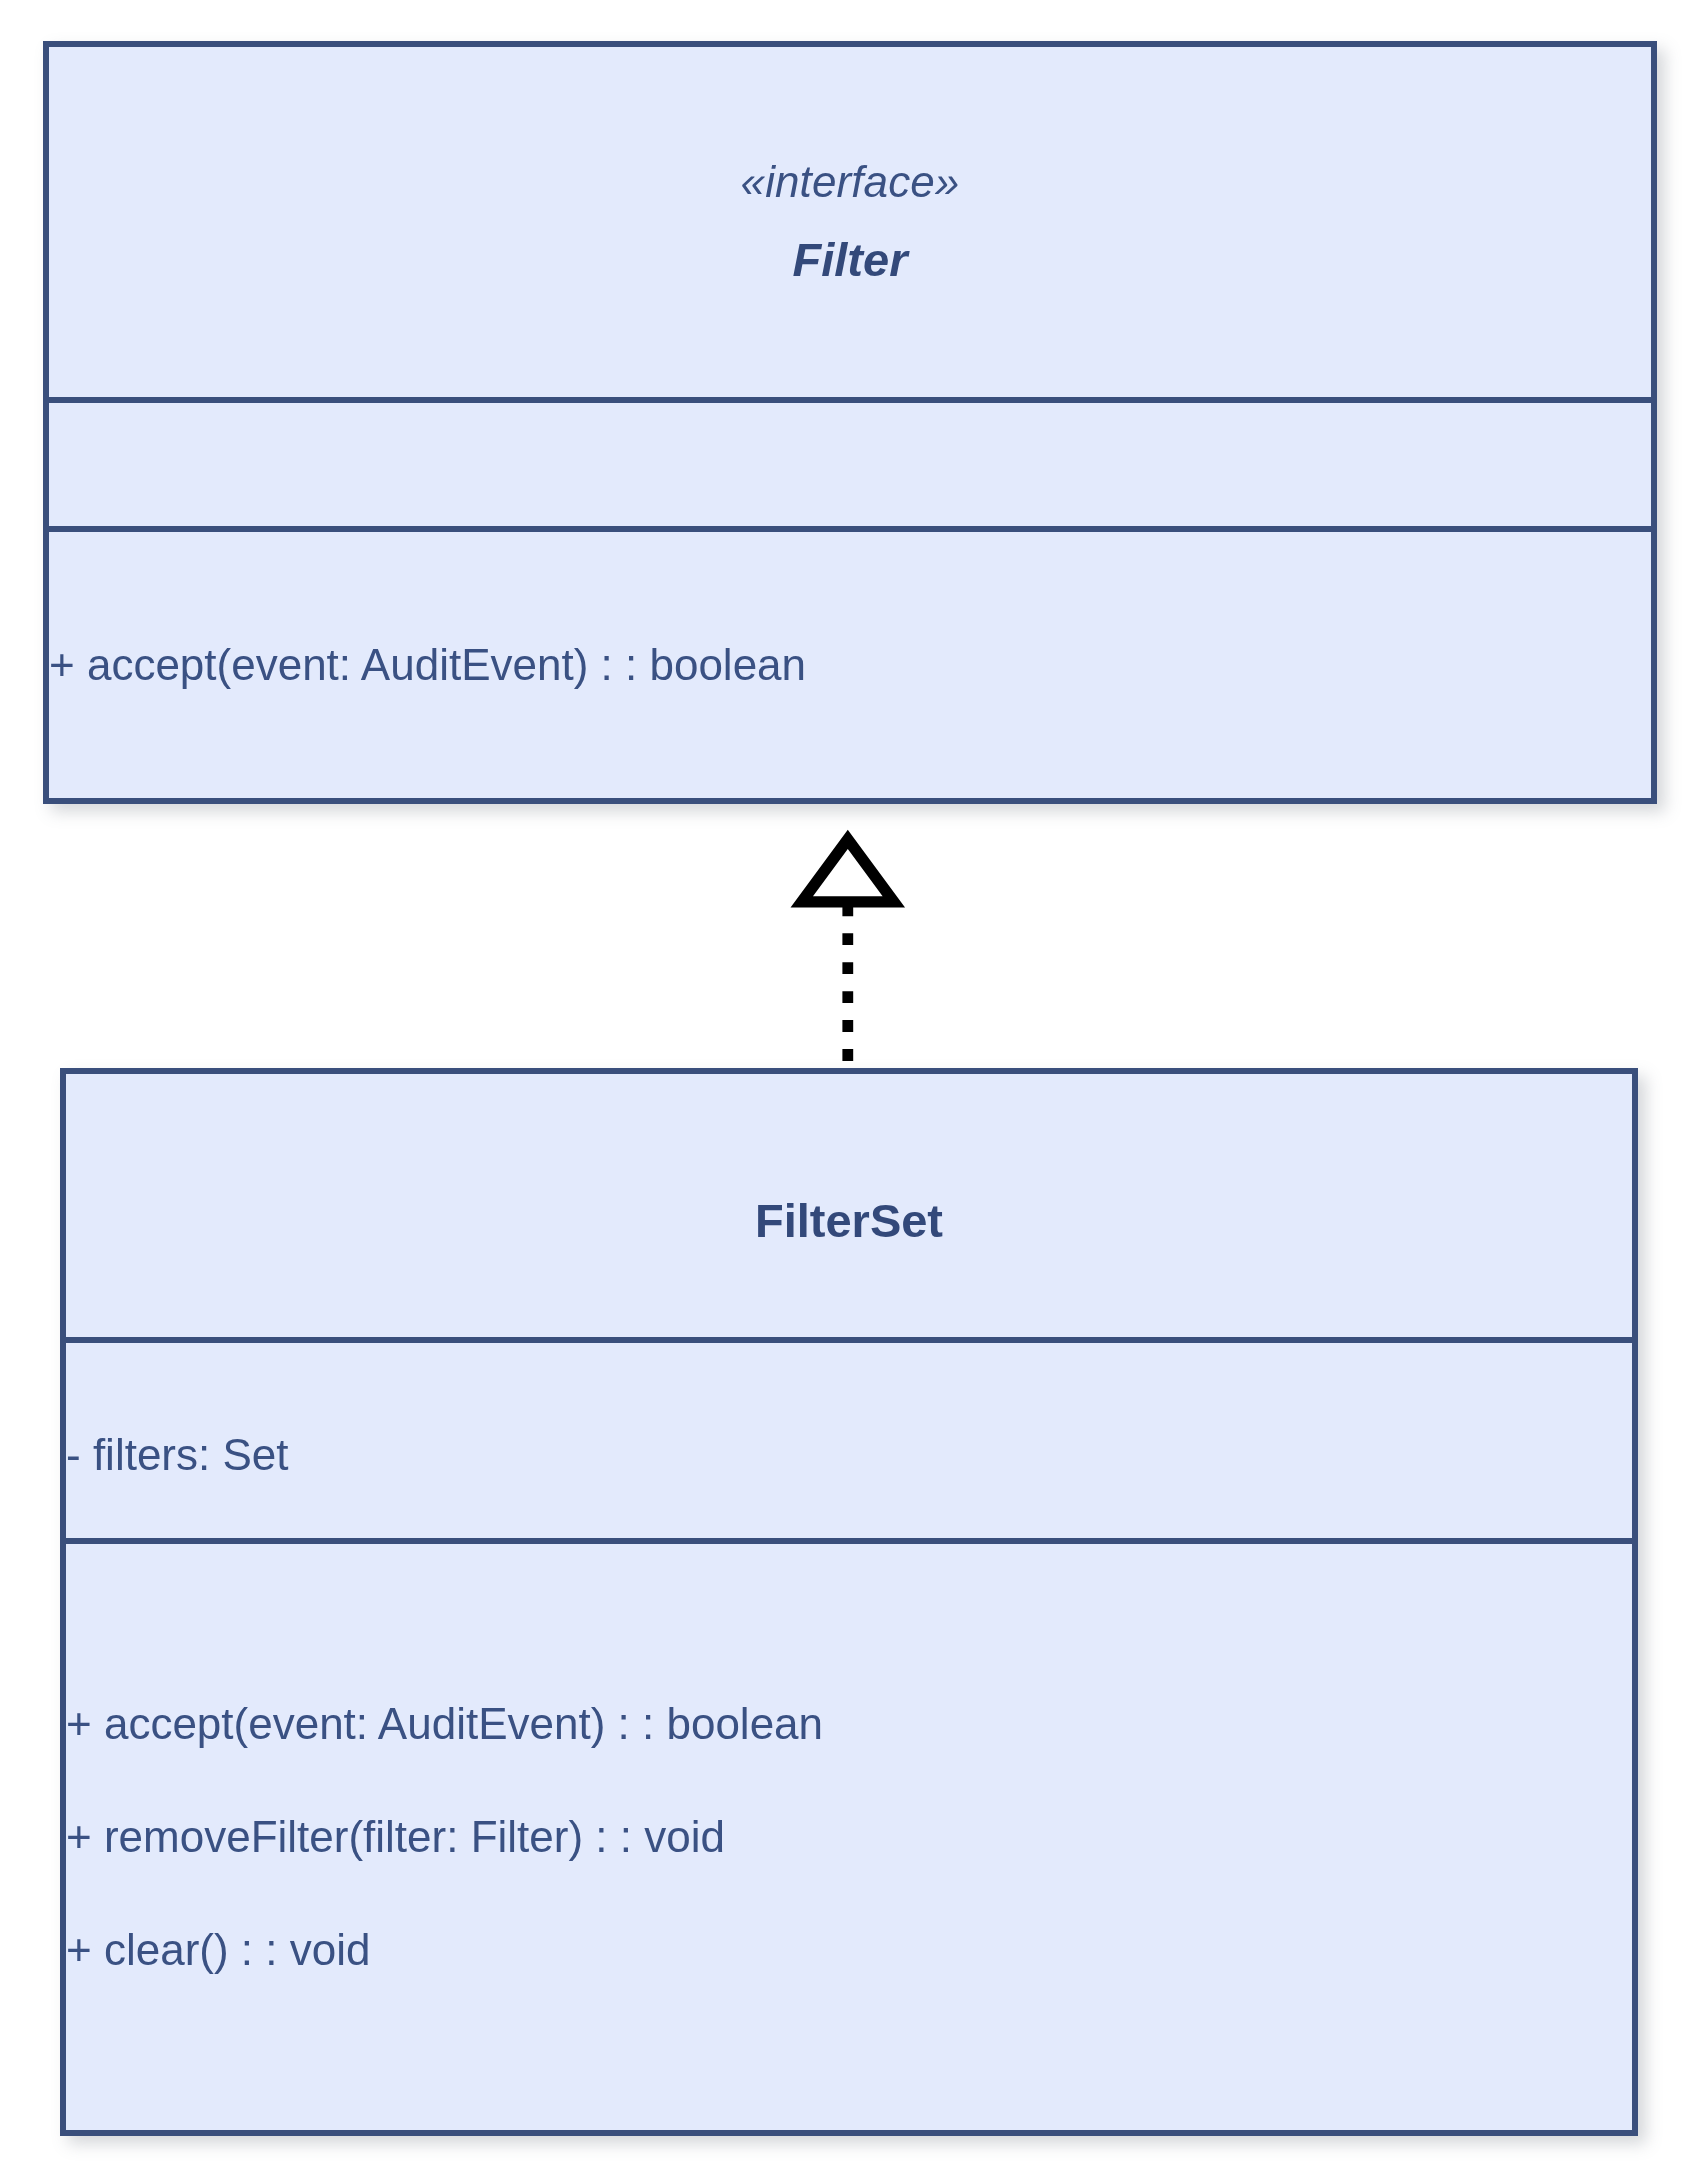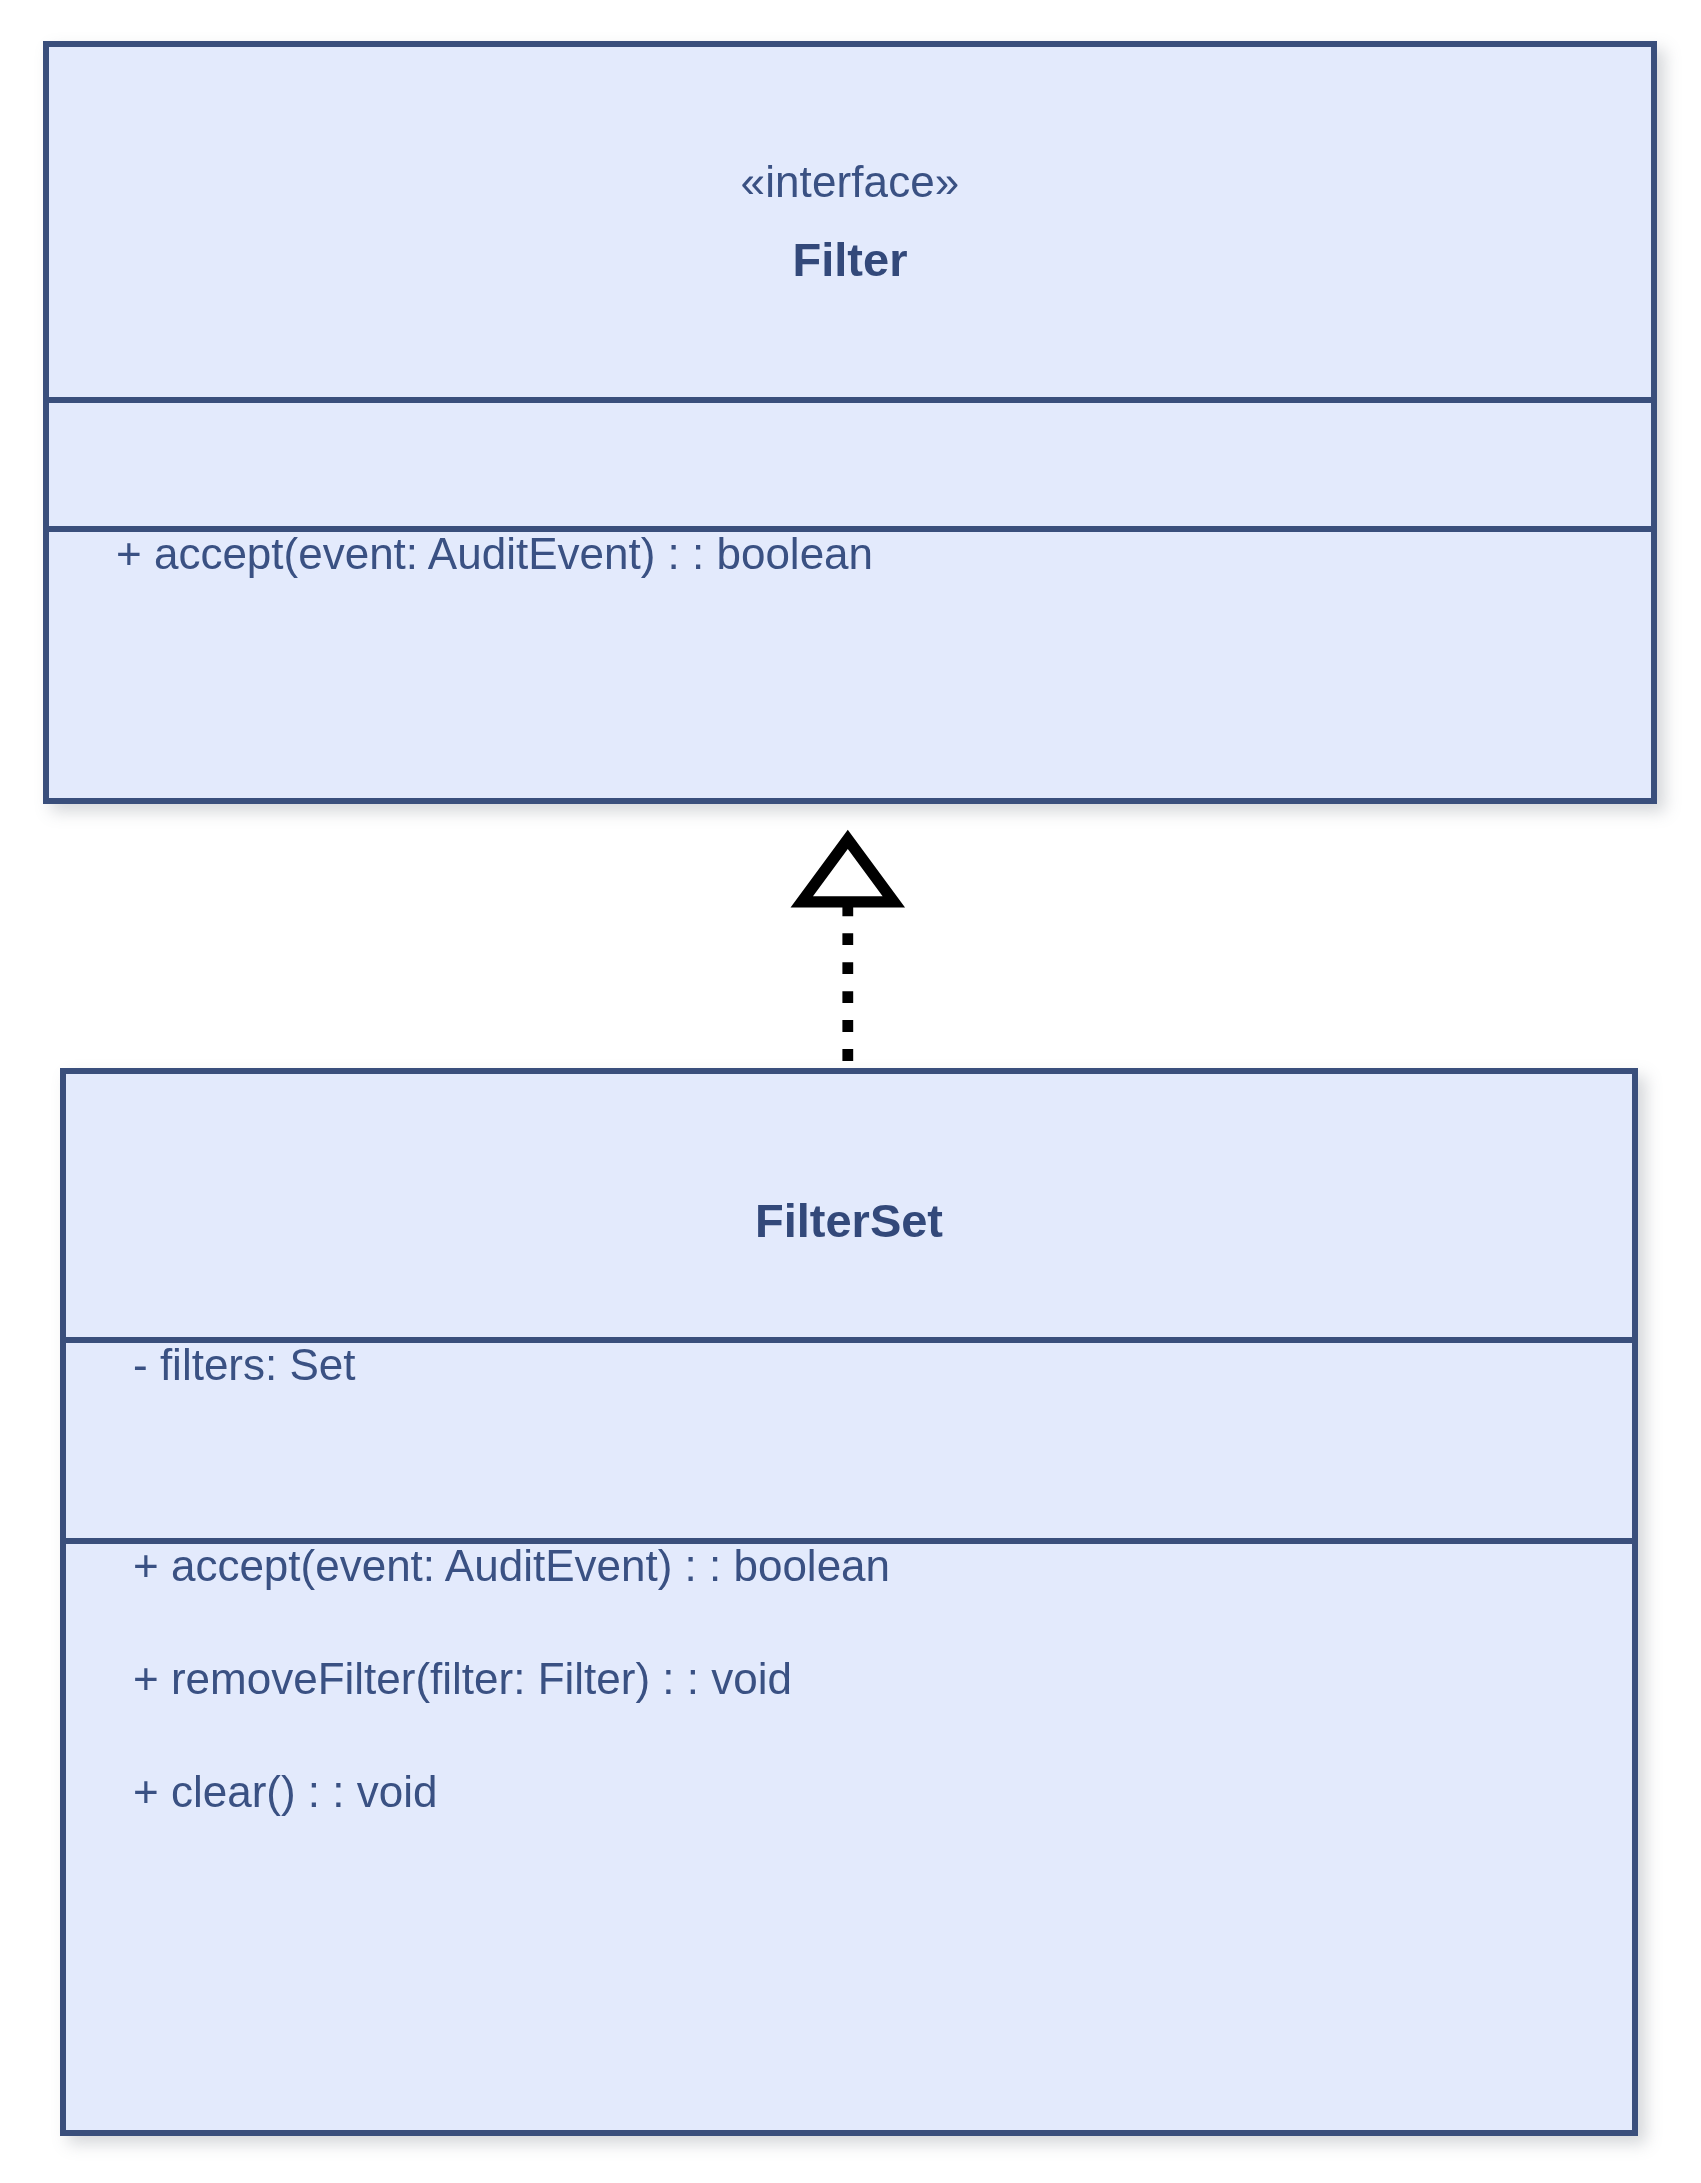--- a/index.html
+++ b/index.html
@@ -67,22 +67,21 @@
     white-space: nowrap;
   }
   .name-compartment .stereotype + .class-name {
     margin-top: 30px;
   }
 
   
   .members {
     display: flex;
     flex-direction: column;
-    justify-content: flex-start;
-    padding-left: 67px;
+    justify-content: center;
     padding-right: 23px;
   }
   .member-line {
     color: #3a5183;
     font-size: 44px;
     font-weight: 400;
     line-height: 1.0;
     white-space: nowrap;
     padding: 0;
   }
@@ -93,21 +92,21 @@
     
   }
 
   
   #filter-class {
     left: 43px;
     top: 41px;
     width: 1614px;
     height: 763px;
   }
-  #filter-name-comp   { top: 0px;   height: 350px; }
+  #filter-name-comp   { top: 0px;   height: 350px; font-style: italic; }
   #filter-attr-comp   { top: 350px; height: 129px; }
   #filter-op-comp     { top: 479px; height: 272px; }
 
   
   #filterset-class {
     left: 60px;
     top: 1068px;
     width: 1578px;
     height: 1068px;
   }

